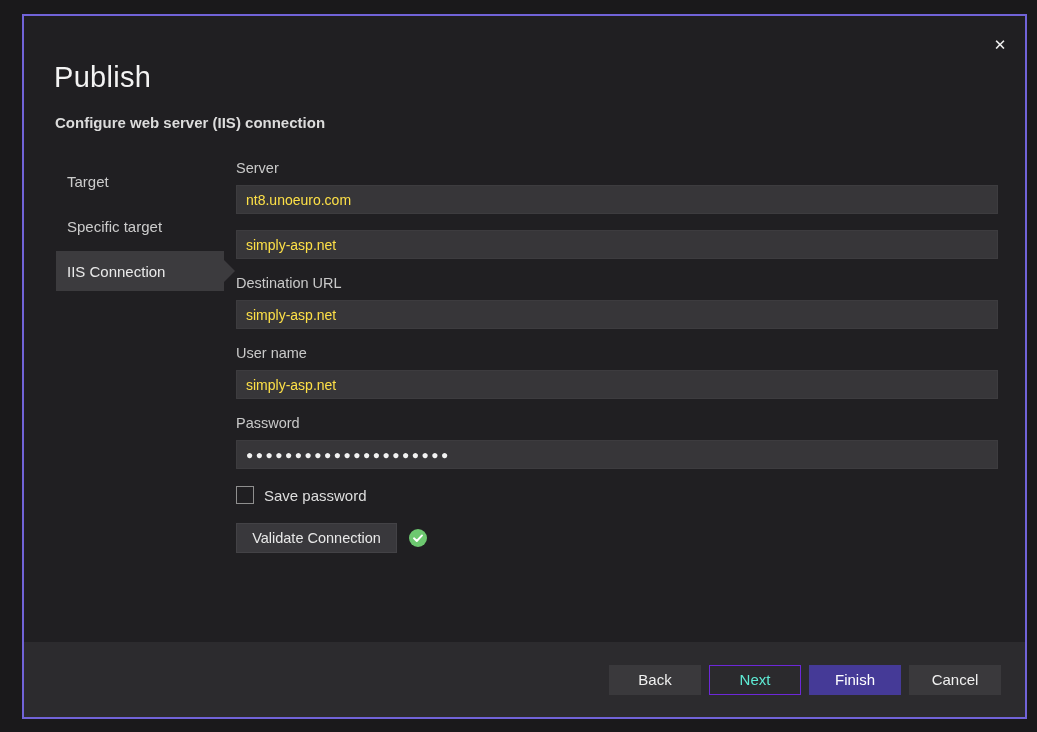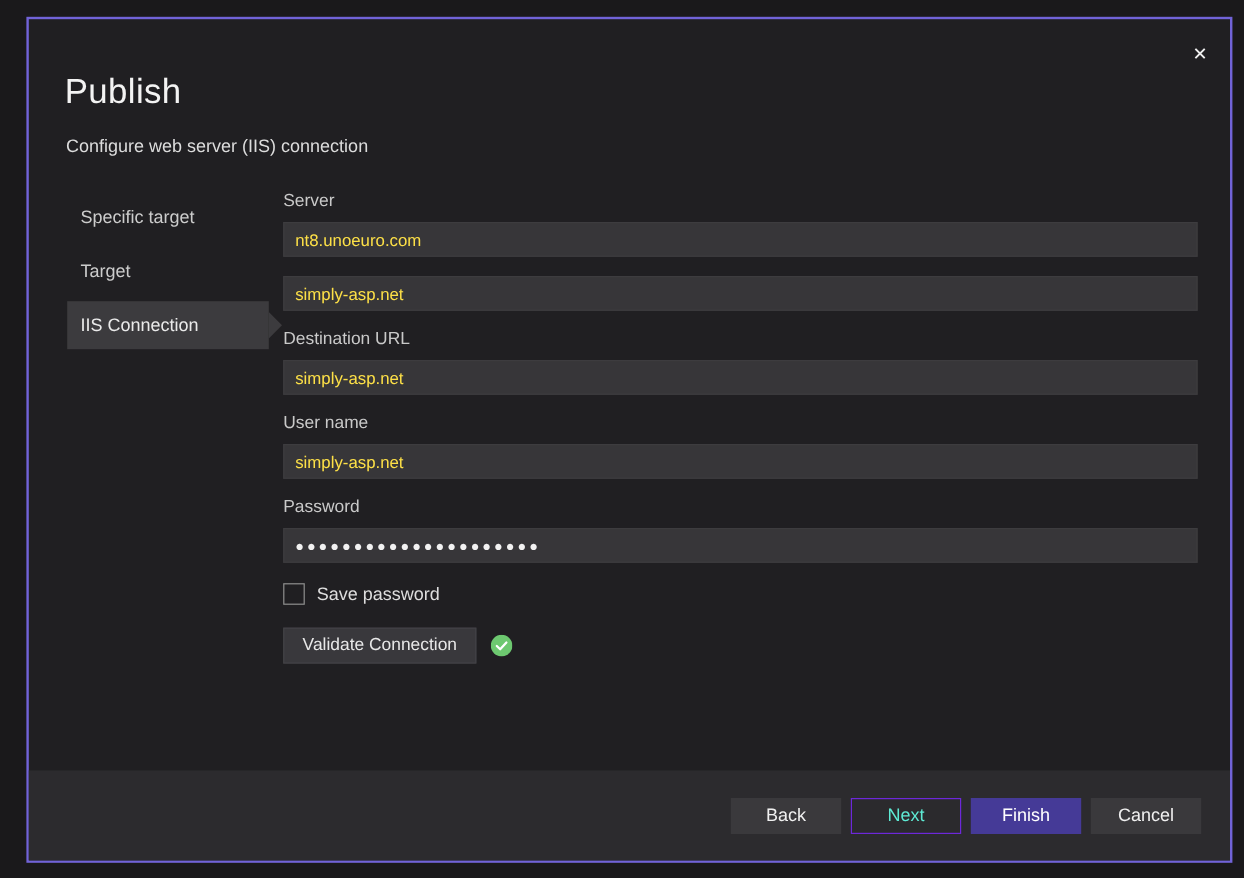--- a/index.html
+++ b/index.html
@@ -26,21 +26,21 @@
     background:transparent; border:none;
   }
 
   .title {
     position:absolute; left:30px; top:45px;
     font-size:29px; font-weight:300; color:#f3f3f3;
     letter-spacing:0.3px;
   }
   .subtitle {
     position:absolute; left:31px; top:98px;
-    font-size:15px; font-weight:400; color:#dcdcdc;
+    font-size:15px; font-weight:700; color:#dcdcdc;
   }
 
   .sidebar {
     position:absolute; left:32px; top:143px; width:168px;
   }
   .side-item {
     position:relative;
     height:45px; display:flex; align-items:center;
     padding-left:11px;
     font-size:15px; color:#cccccc;
@@ -128,24 +128,24 @@
 
   <button class="close-btn">
     <span>✕</span>
   </button>
 
   <h1 class="title">Publish</h1>
   <div class="subtitle">Configure web server (IIS) connection</div>
 
   <nav class="sidebar">
     <div class="side-item">
-      <span>Specific target</span>
+      <span>Target</span>
     </div>
     <div class="side-item">
-      <span>Target</span>
+      <span>Specific target</span>
     </div>
     <div class="side-item selected">
       <span>IIS Connection</span>
       <span class="arrow"></span>
     </div>
   </nav>
 
   <div class="form">
 
     <div class="field">

